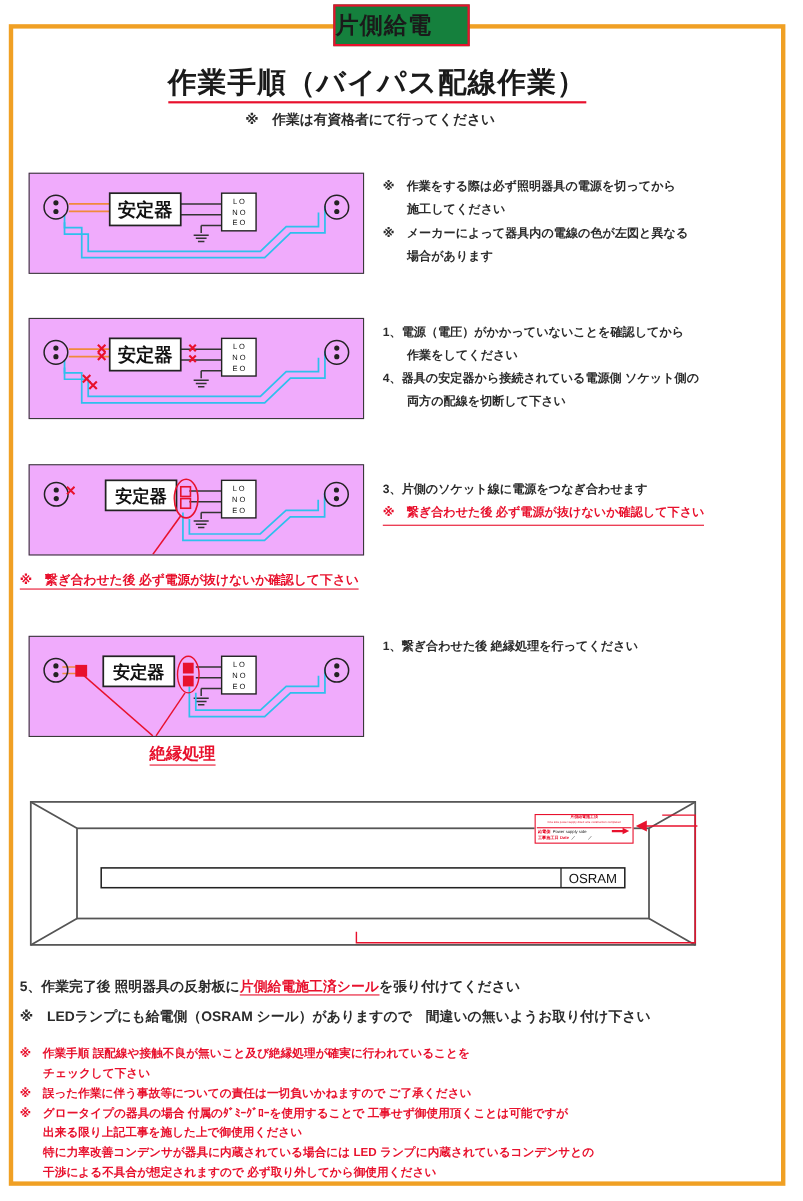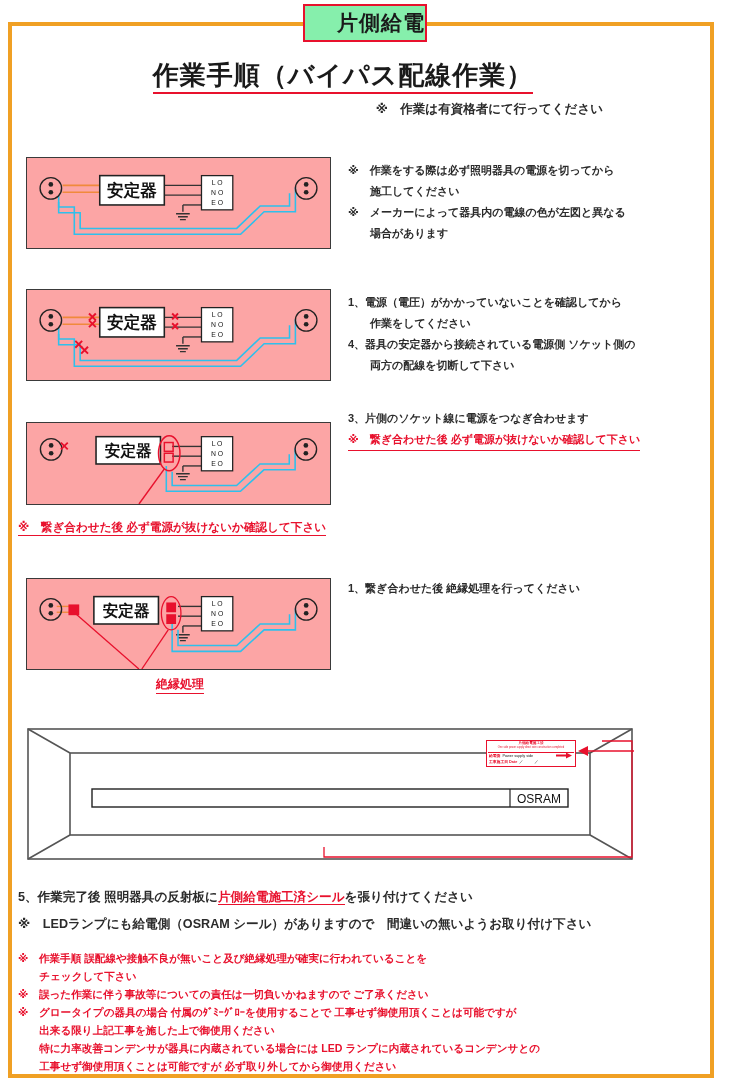--- a/index.html
+++ b/index.html
@@ -2,47 +2,47 @@
 <html lang="ja"><head>
 <meta charset="utf-8">
 <style>
   html,body{margin:0;padding:0;background:#ffffff;}
   body{width:730px;height:1092px;position:relative;font-family:"Liberation Sans","DejaVu Sans",sans-serif;color:#231f20;overflow:hidden;}
 
   
   .page-frame{position:absolute;left:8px;top:22px;width:706px;height:1056px;border:4px solid #f0a024;box-sizing:border-box;}
 
   
-  .title-chip{position:absolute;left:303px;top:4px;width:124px;height:38px;background:#86efac;border:2px solid #e8112d;box-sizing:border-box;display:flex;align-items:center;justify-content:flex-end;z-index:5;}
+  .title-chip{position:absolute;left:303px;top:4px;width:124px;height:38px;background:#15803d;border:2px solid #e8112d;box-sizing:border-box;display:flex;align-items:center;justify-content:flex-start;z-index:5;}
   .title-chip span{font-size:21px;font-weight:bold;letter-spacing:1px;color:#1a1a1a;}
 
   
   .main-title{position:absolute;left:0;top:58px;width:686px;text-align:center;font-size:26px;font-weight:bold;letter-spacing:1px;color:#1a1a1a;}
   .main-title .ul{border-bottom:2.5px solid #e8112d;padding-bottom:2px;}
-  .sub-note{position:absolute;left:0;top:101px;width:603px;text-align:right;font-size:12.5px;font-weight:bold;color:#2b2b2b;padding-left:70px;box-sizing:border-box;}
-
-  
-  .panel{position:absolute;border:1.6px solid #3a3a3a;background:#fca5a5;box-sizing:border-box;}
+  .sub-note{position:absolute;left:0;top:101px;width:603px;text-align:center;font-size:12.5px;font-weight:bold;color:#2b2b2b;padding-left:70px;box-sizing:border-box;}
+
+  
+  .panel{position:absolute;border:1.6px solid #3a3a3a;background:#f0abfc;box-sizing:border-box;}
   .p1{left:26px;top:157px;width:305px;height:92px;}
   .p2{left:26px;top:289px;width:305px;height:92px;}
   .p3{left:26px;top:422px;width:305px;height:83px;}
   .p4{left:26px;top:578px;width:305px;height:92px;}
 
   .diag{position:absolute;left:0;top:0;width:100%;height:100%;}
 
   
   .txt{position:absolute;font-size:11px;line-height:21px;color:#2b2b2b;font-weight:bold;white-space:pre;}
   .t1{left:348px;top:160px;}
   .t2{left:348px;top:292px;}
-  .t3{left:348px;top:408px;}
+  .t3{left:348px;top:435px;}
   .t4{left:348px;top:578px;}
   .redline{color:#e8112d;border-bottom:1.4px solid #e8112d;display:inline-block;}
 
   .warn-under3{position:absolute;left:18px;top:520px;font-size:11.6px;font-weight:bold;color:#e8112d;border-bottom:1.2px solid #e8112d;white-space:pre;}
-  .lbl-insul{position:absolute;left:156px;top:676px;font-size:12px;font-weight:bold;color:#e8112d;border-bottom:1px solid #e8112d;}
+  .lbl-insul{position:absolute;left:136px;top:676px;font-size:15px;font-weight:bold;color:#e8112d;border-bottom:1px solid #e8112d;}
 
   
   .fixture{position:absolute;left:26px;top:727px;width:608px;height:134px;}
 
   
   .sticker{position:absolute;left:486px;top:740px;width:90px;height:27px;border:1px solid #e8112d;background:#fff;box-sizing:border-box;overflow:hidden;z-index:6;}
   .sticker .s-l1{font-size:3.6px;color:#e8112d;text-align:center;line-height:5px;font-weight:bold;}
   .sticker .s-l2{font-size:2.6px;color:#e8112d;text-align:center;line-height:4px;}
   .sticker .s-row{display:flex;align-items:center;gap:2px;padding-left:2px;line-height:6px;}
   .sticker .s-red{font-size:3.8px;color:#e8112d;font-weight:bold;}
@@ -286,13 +286,13 @@
 
 <div class="step5"><span>5、作業完了後 照明器具の反射板に</span><span class="hl">片側給電施工済シール</span><span>を張り付けてください</span>
 <span>※　LEDランプにも給電側（OSRAM シール）がありますので　間違いの無いようお取り付け下さい</span></div>
 
 <div class="footnotes"><span>※　作業手順 誤配線や接触不良が無いこと及び絶縁処理が確実に行われていることを</span>
 <span>　　チェックして下さい</span>
 <span>※　誤った作業に伴う事故等についての責任は一切負いかねますので ご了承ください</span>
 <span>※　グロータイプの器具の場合 付属のﾀﾞﾐｰｸﾞﾛｰを使用することで 工事せず御使用頂くことは可能ですが</span>
 <span>　　出来る限り上記工事を施した上で御使用ください</span>
 <span>　　特に力率改善コンデンサが器具に内蔵されている場合には LED ランプに内蔵されているコンデンサとの</span>
-<span>　　工事せず御使用頂くことは可能ですが 必ず取り外してから御使用ください</span></div>
+<span>　　干渉による不具合が想定されますので 必ず取り外してから御使用ください</span></div>
 
 </body></html>

